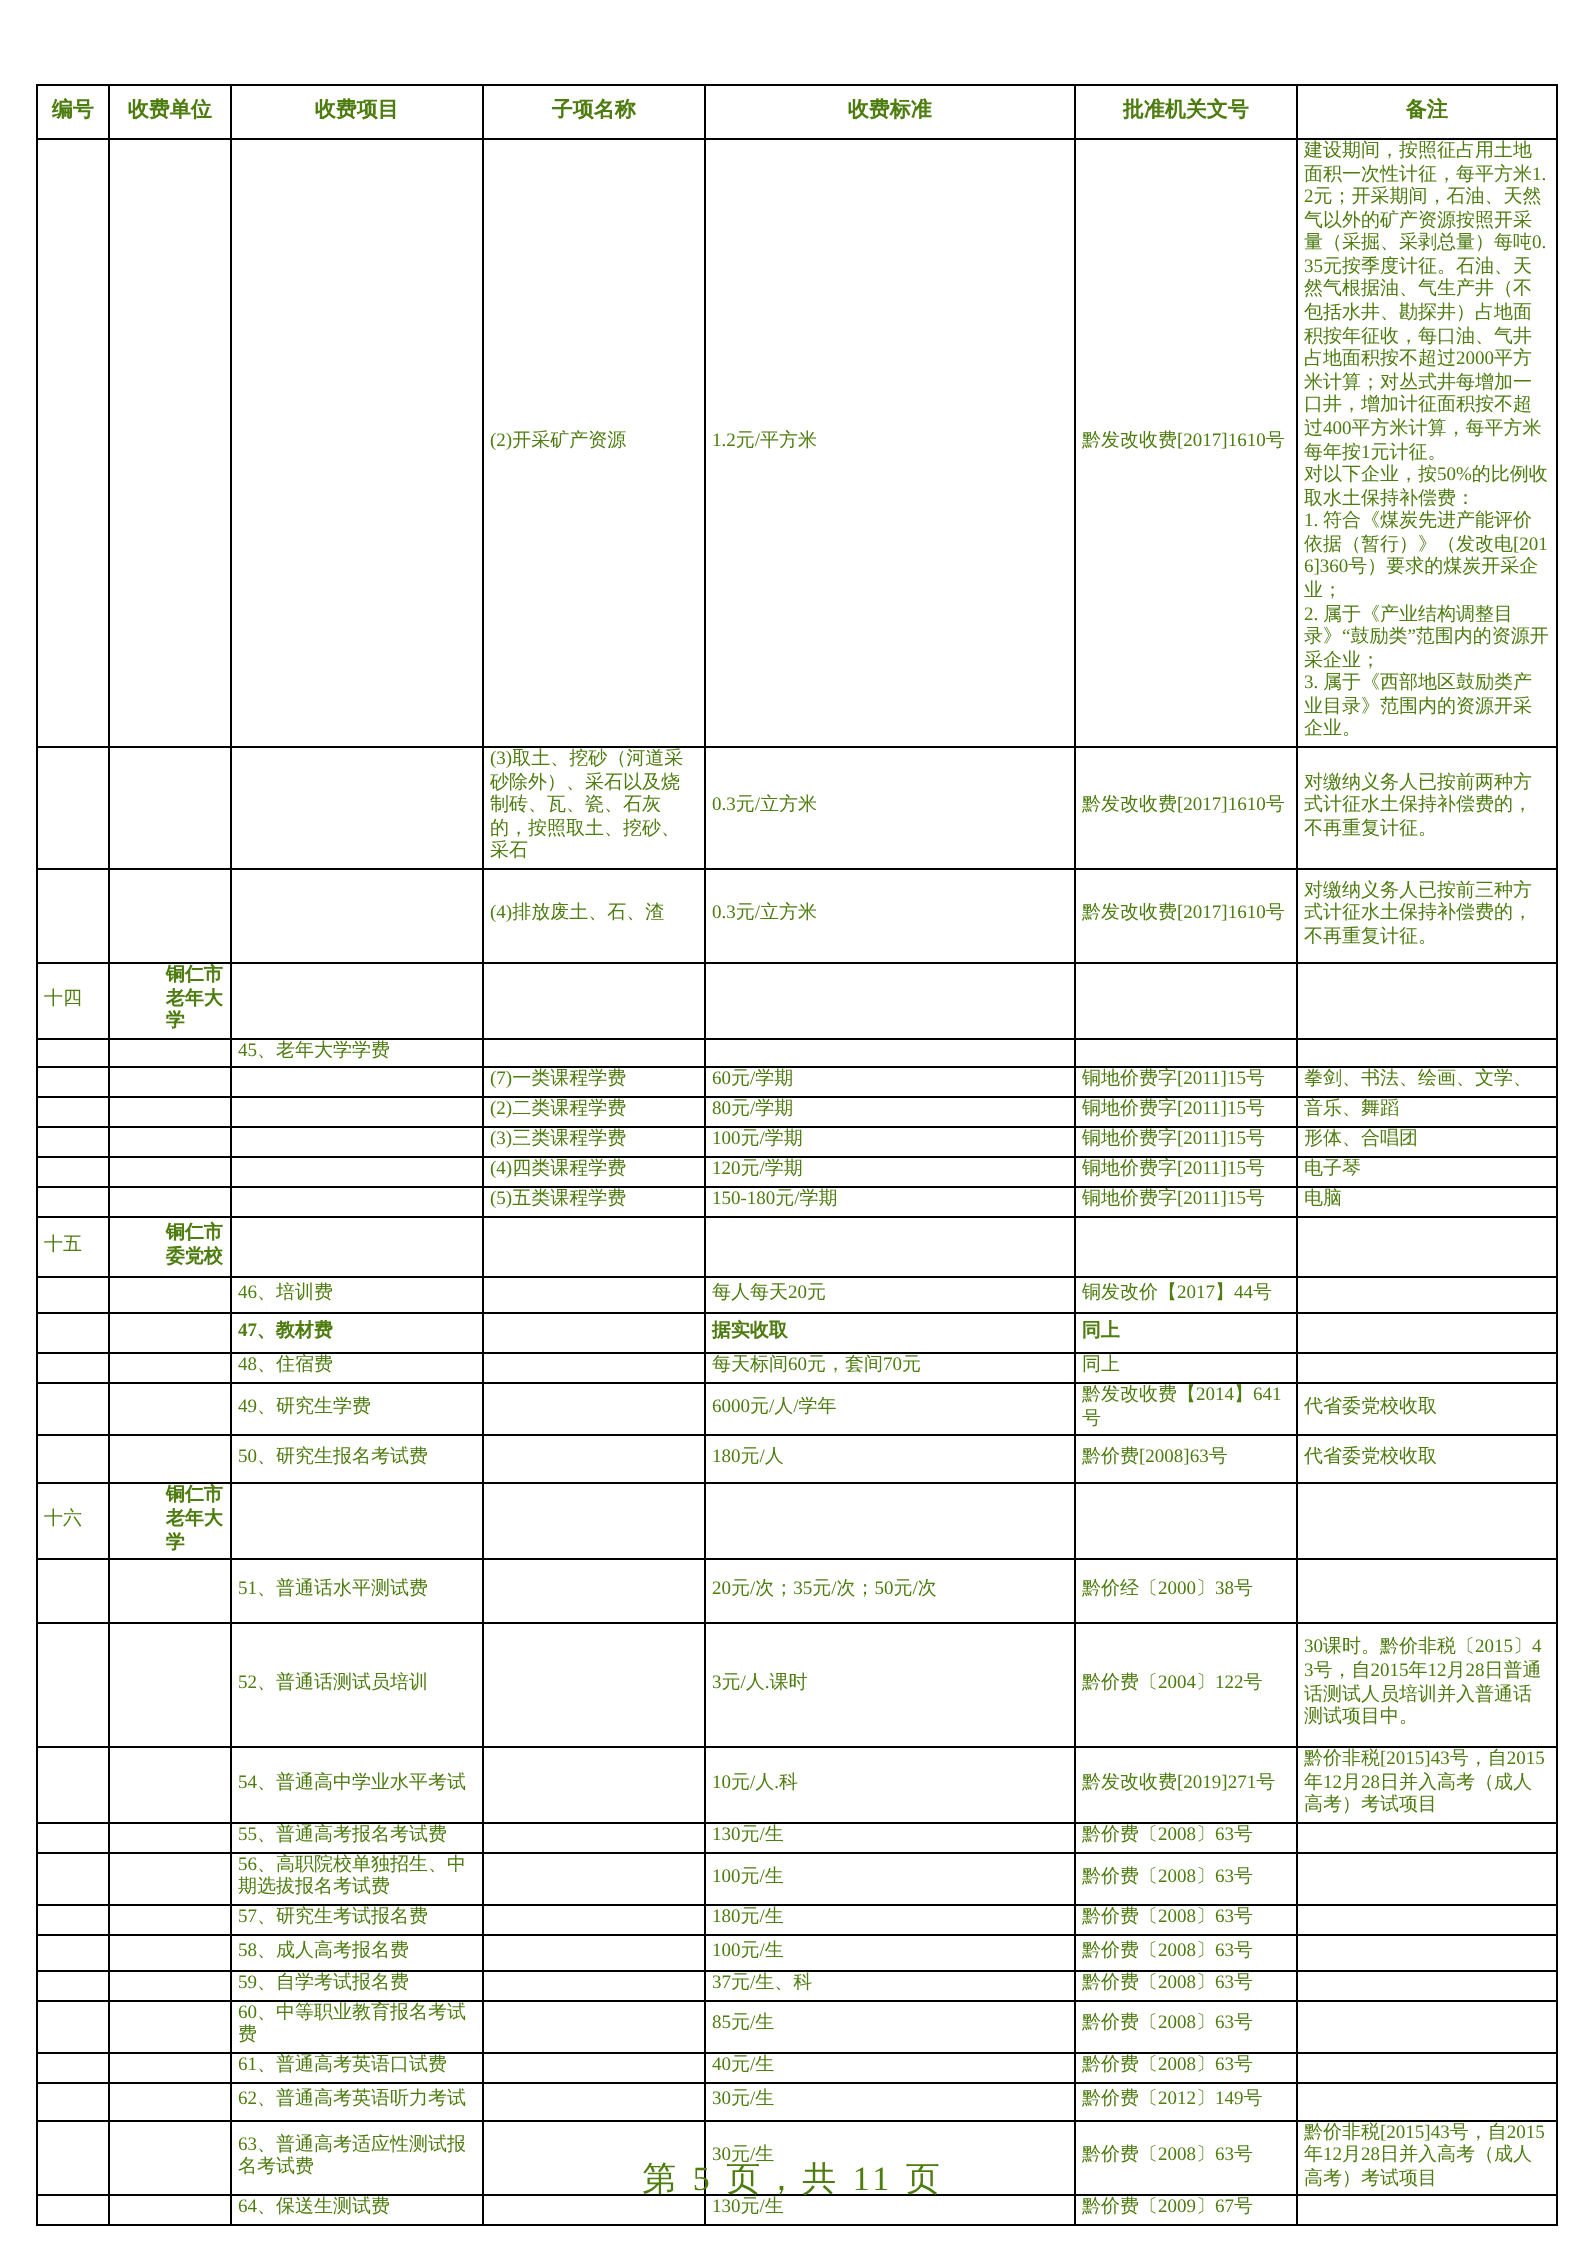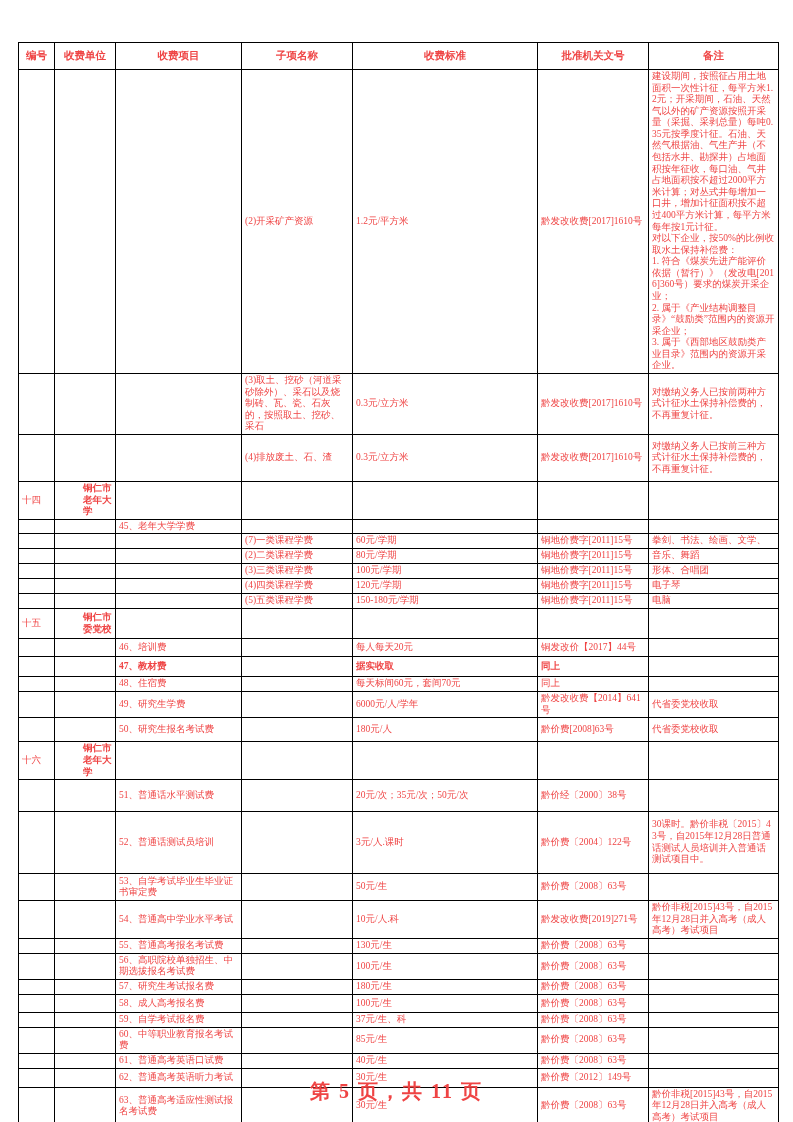--- a/index.html
+++ b/index.html
@@ -2,21 +2,21 @@
 <html><head>
 <meta charset="utf-8">
 <style>
   html,body { margin:0; padding:0; background:#e8e8e8; }
   .page {
     position:relative;
     width:793px; height:1122px;
     margin:0 auto;
     background:#ffffff;
     font-family:"Liberation Serif","DejaVu Serif",serif;
-    color:#ef4444;
+    color:#4d7c0f;
     overflow:hidden;
   }
   table.fee-table {
     position:absolute; left:18px; top:42px;
     width:760px;
     border-collapse:collapse;
     table-layout:fixed;
   }
   .fee-table th, .fee-table td {
     border:1px solid #000;
@@ -36,23 +36,22 @@
     padding:2px;
   }
   .fee-table td { text-align:left; }
   .fee-table td.col-no { }
   .fee-table td.bold { font-weight:bold;padding-left:28px; }
   .page-footer {
     position:absolute;
     left:0; top:1078px;
     width:100%;
     text-align:center;
-    font-size:20px;
+    font-size:17px;
     letter-spacing:2px;
-    font-weight:bold;
   }
 </style>
 </head>
 <body>
 
 <div class="page">
 
   <table class="fee-table">
     <colgroup>
       <col style="width:36px">
@@ -243,29 +242,20 @@
         </tr>
         <tr style="height: 62px;">
           <td class="col-no"></td>
           <td class="col-unit"></td>
           <td class="col-item">52、普通话测试员培训</td>
           <td class="col-sub"></td>
           <td class="col-std">3元/人.课时</td>
           <td class="col-doc">黔价费〔2004〕122号</td>
           <td class="col-note">30课时。黔价非税〔2015〕43号，自2015年12月28日普通话测试人员培训并入普通话测试项目中。</td>
         </tr>
-        <tr style="height: 27px;">
-          <td class="col-no"></td>
-          <td class="col-unit"></td>
-          <td class="col-item">53、自学考试毕业生毕业证书审定费</td>
-          <td class="col-sub"></td>
-          <td class="col-std">50元/生</td>
-          <td class="col-doc">黔价费〔2008〕63号</td>
-          <td class="col-note"></td>
-        </tr>
         <tr style="height: 32px;">
           <td class="col-no"></td>
           <td class="col-unit"></td>
           <td class="col-item">54、普通高中学业水平考试</td>
           <td class="col-sub"></td>
           <td class="col-std">10元/人.科</td>
           <td class="col-doc">黔发改收费[2019]271号</td>
           <td class="col-note">黔价非税[2015]43号，自2015年12月28日并入高考（成人高考）考试项目</td>
         </tr>
         <tr style="height: 15px;">

